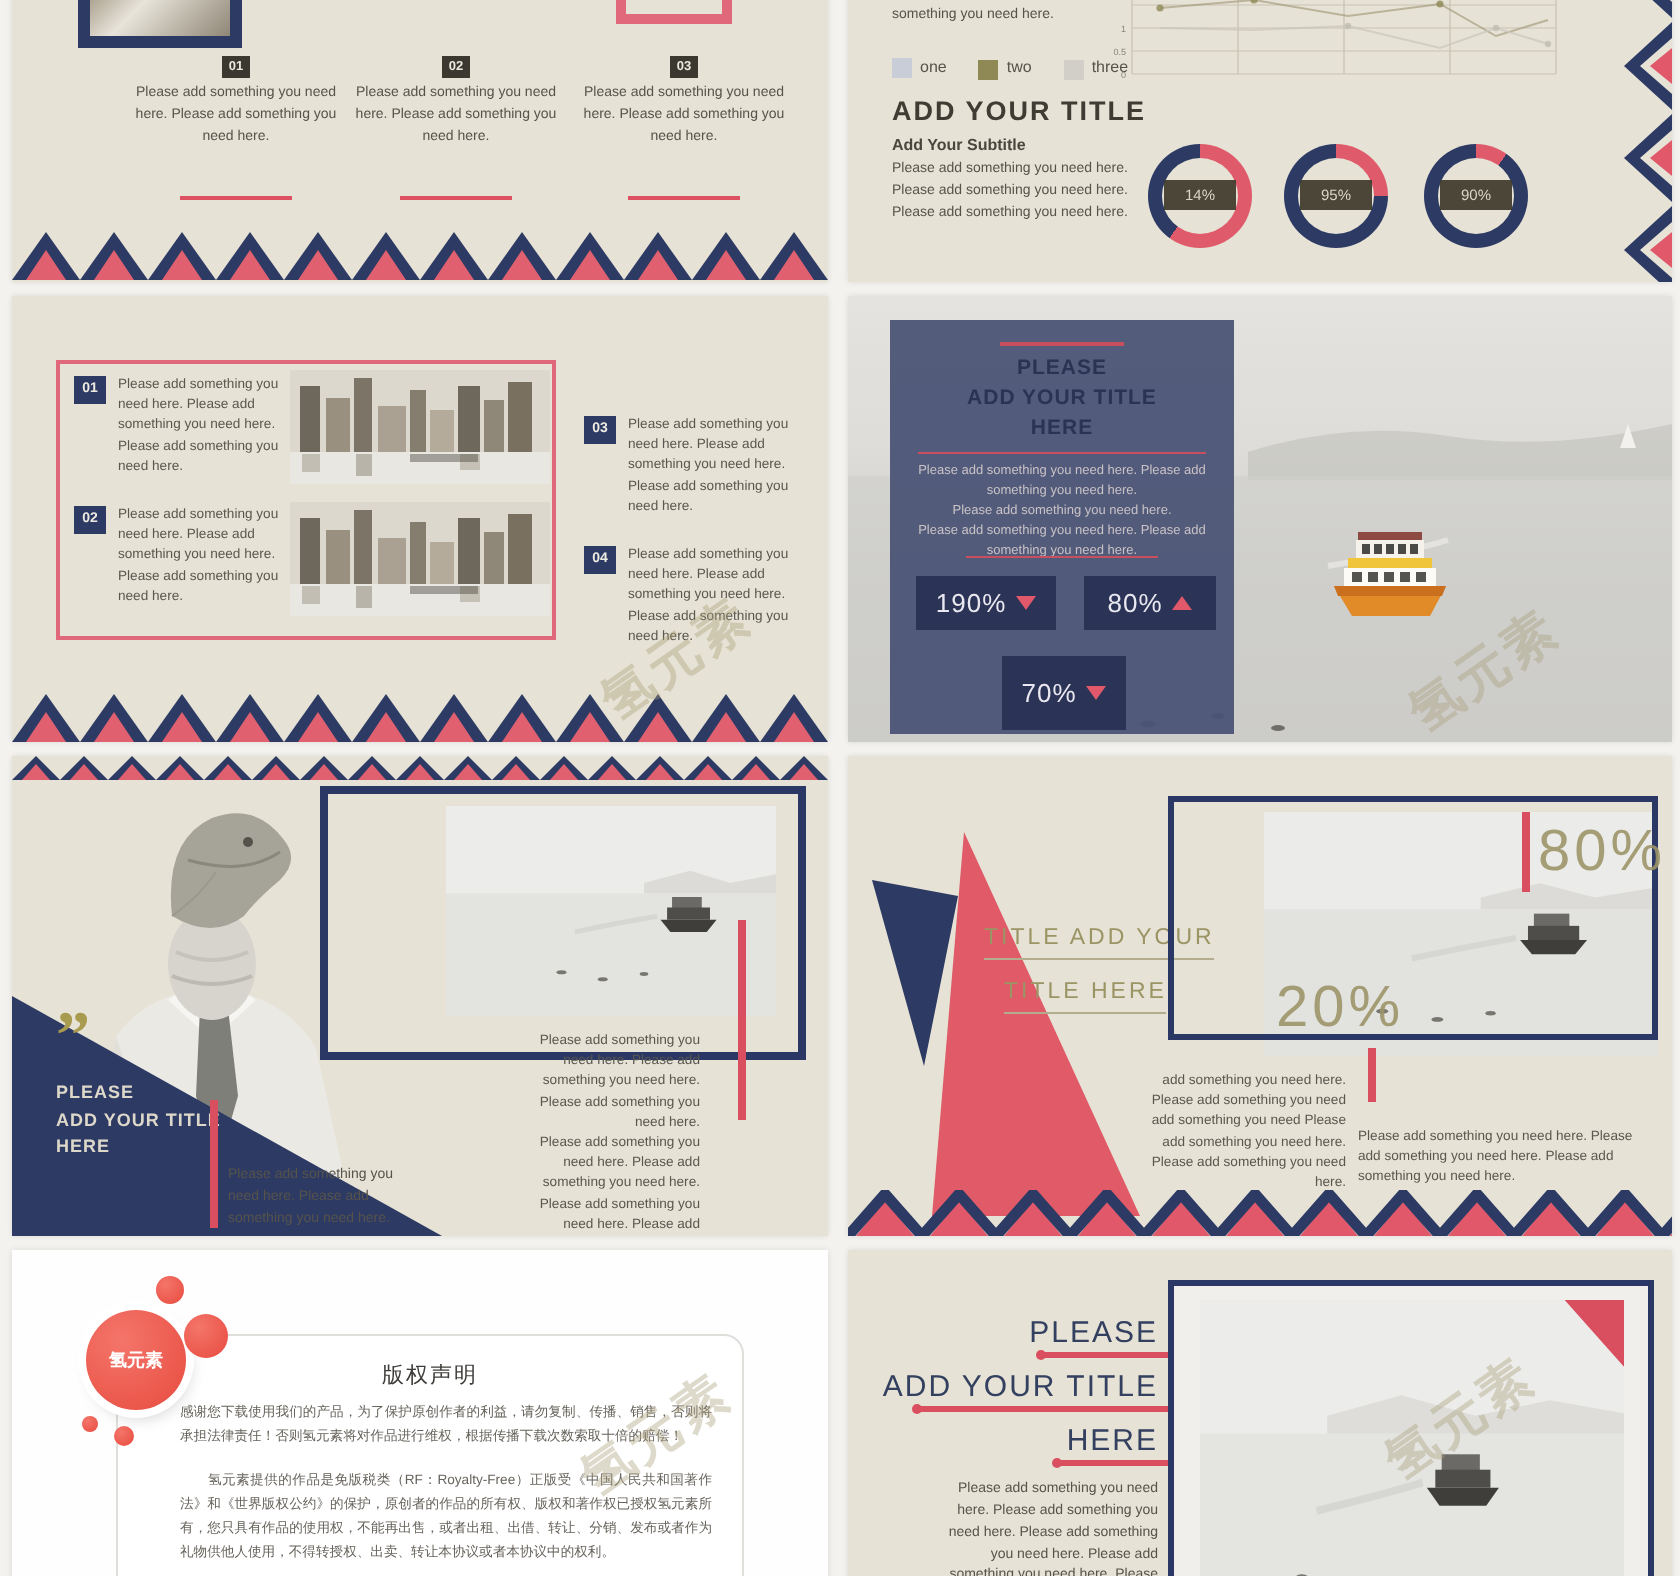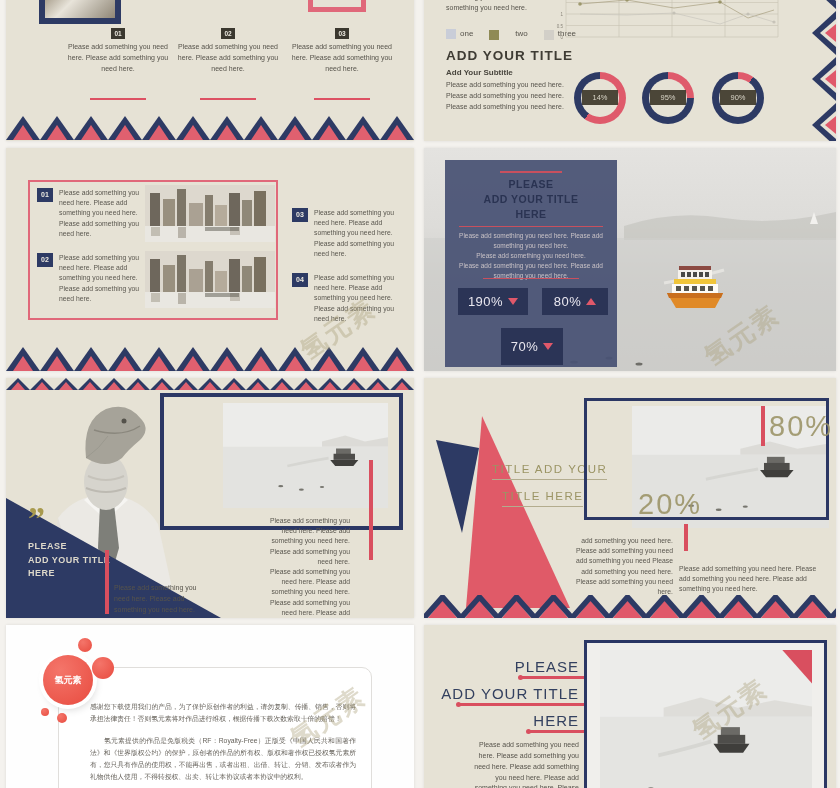--- a/index.html
+++ b/index.html
@@ -72,21 +72,21 @@
   </div>
 
   <div class="slide" style="left:424px;top:-82px;width:412px;height:223px">
     <div class="abs tiny" style="left:22px;top:74px;width:122px">something you need here. Please add something you need here.</div>
 
     <div class="abs" style="left:22px;top:110px;width:180px;display:flex;gap:16px;align-items:center">
       <span style="display:flex;align-items:center;gap:4px">
           <span style="width:10px;height:10px;background:#c9cdd8;display:inline-block"></span>
           <span class="tiny" style="font-size:8px">one</span>
         </span>
-      <span style="display:flex;align-items:flex-end;gap:16px">
+      <span style="display:flex;align-items:flex-end;gap:4px">
           <span style="width:10px;height:10px;background:#8f8a55;display:inline-block"></span>
           <span class="tiny" style="font-size:8px">two</span>
         </span>
       <span style="display:flex;align-items:flex-end;gap:4px">
           <span style="width:10px;height:10px;background:#d2cfc8;display:inline-block"></span>
           <span class="tiny" style="font-size:8px">three</span>
         </span>
     </div>
 
     <svg class="abs" style="left:128px;top:60px" width="230" height="63" viewBox="0 0 230 63">
@@ -371,20 +371,21 @@
 
   <div class="slide" style="left:6px;top:625px;width:408px;height:223px;background:#fefefe">
     <div class="abs" style="left:52px;top:42px;width:314px;height:170px;border:1.5px solid #e0dedb;border-radius:10px;background:#fff"></div>
     <div class="cr-circle" style="left:37px;top:30px;width:50px;height:50px;box-shadow:0 0 0 4px #fff,2px 4px 8px rgba(0,0,0,.18);display:flex;align-items:center;justify-content:center">
       <span style="color:#fff;font-size:9px;font-weight:bold">氢元素</span>
     </div>
     <div class="cr-circle" style="left:72px;top:13px;width:14px;height:14px"></div>
     <div class="cr-circle" style="left:86px;top:32px;width:22px;height:22px"></div>
     <div class="cr-circle" style="left:35px;top:83px;width:8px;height:8px"></div>
     <div class="cr-circle" style="left:51px;top:88px;width:10px;height:10px"></div>
+    <div class="abs ctr" style="left:52px;top:55px;width:314px;font-size:11px;color:#3e3c39;letter-spacing:1px">版权声明</div>
     <div class="abs" style="left:84px;top:76px;width:266px;font-size:6.8px;line-height:1.75;color:#67635c;text-align:justify">感谢您下载使用我们的产品，为了保护原创作者的利益，请勿复制、传播、销售，否则将承担法律责任！否则氢元素将对作品进行维权，根据传播下载次数索取十倍的赔偿！</div>
     <div class="abs" style="left:84px;top:110px;width:266px;font-size:6.8px;line-height:1.75;color:#67635c;text-align:justify;text-indent:14px">氢元素提供的作品是免版税类（RF：Royalty-Free）正版受《中国人民共和国著作法》和《世界版权公约》的保护，原创者的作品的所有权、版权和著作权已授权氢元素所有，您只具有作品的使用权，不能再出售，或者出租、出借、转让、分销、发布或者作为礼物供他人使用，不得转授权、出卖、转让本协议或者本协议中的权利。</div>
   </div>
 
   <div class="slide" style="left:424px;top:625px;width:412px;height:223px">
     <div class="abs rgt" style="left:0;top:33px;width:155px;font-size:15px;color:#33405f;letter-spacing:1px">PLEASE</div>
     <div class="dot" style="left:94px;top:50px"></div>
     <div class="hline" style="left:98px;top:51px;width:62px"></div>
     <div class="abs rgt" style="left:0;top:60px;width:155px;font-size:15px;color:#33405f;letter-spacing:1px">ADD YOUR TITLE</div>
     <div class="dot" style="left:32px;top:77px"></div>

